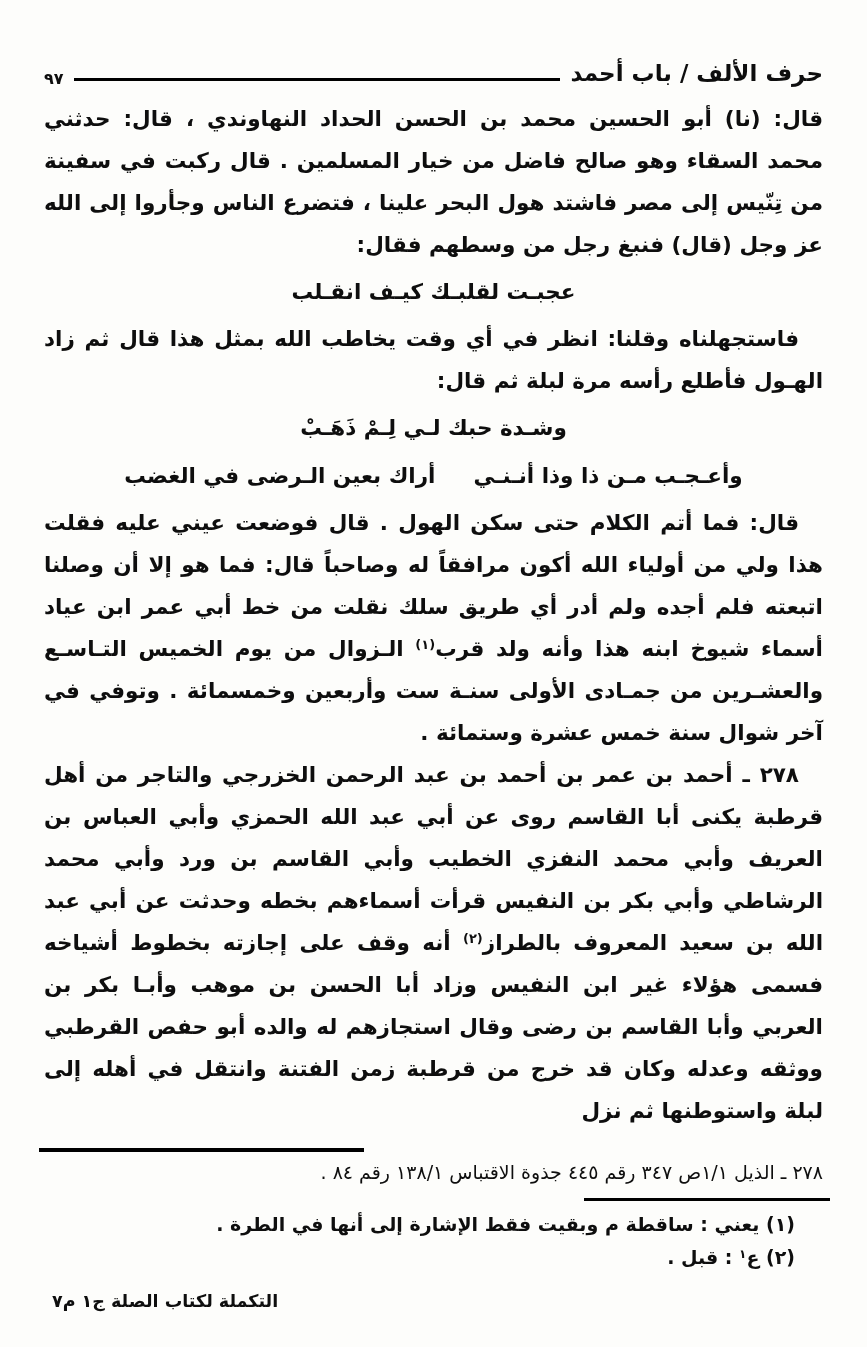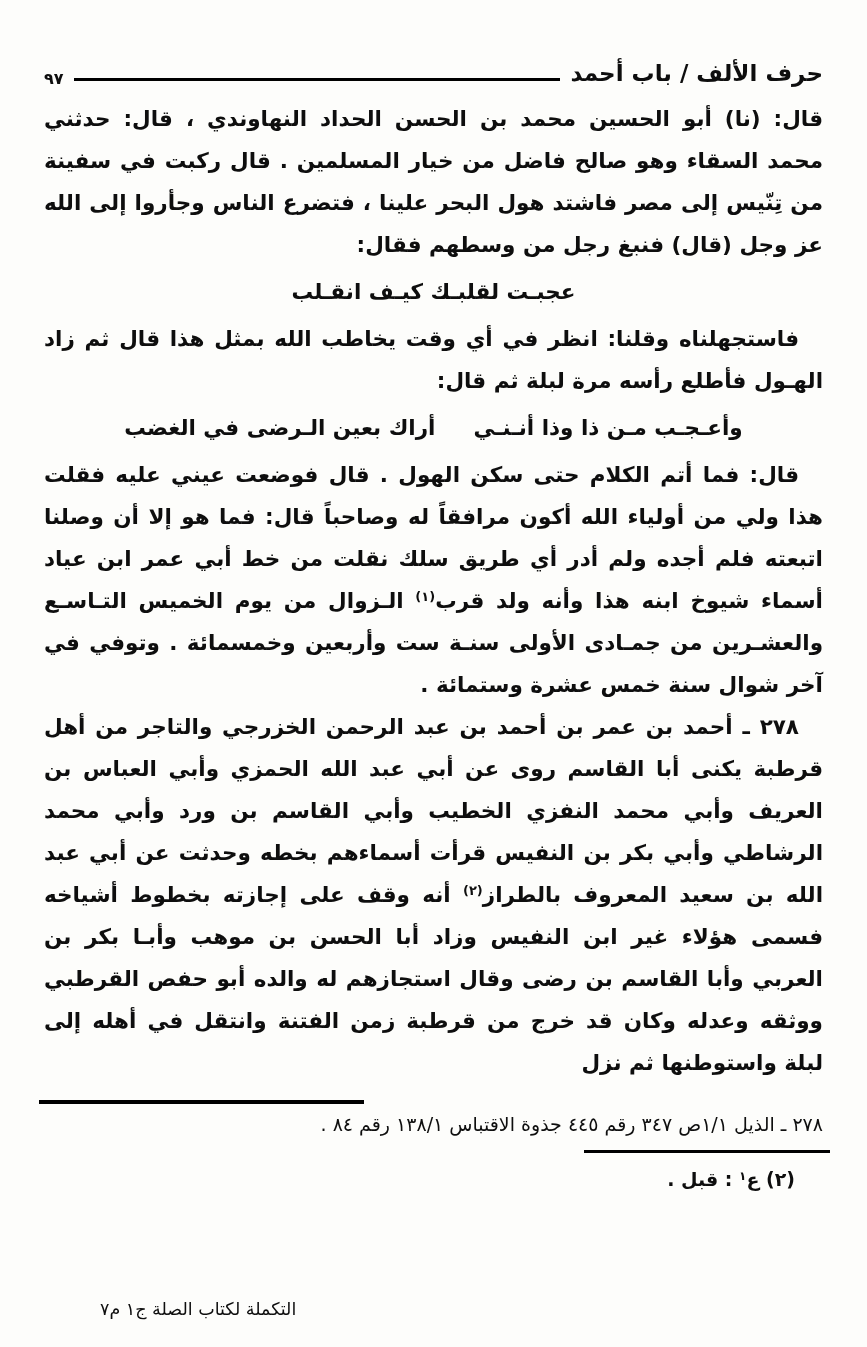--- a/index.html
+++ b/index.html
@@ -100,25 +100,24 @@
   }
   .footnotes p { margin: 0; }
   .fn-sup {
     font-size: 12px;
     vertical-align: 6px;
   }
   
   .book-footer {
     position: absolute;
     left: 52px;
-    bottom: 28px;
+    bottom: 36px;
     font-size: 17.5px;
-    font-weight: normal;
+    font-weight: bold;
     white-space: nowrap;
-    margin-left: 48px;
   }
 </style>
 </head>
 <body>
 
 <div class="page">
 
   <header class="page-header">
     <h1 class="chapter-title">حرف الألف / باب أحمد</h1>
     <span class="header-rule"></span>
@@ -126,39 +125,41 @@
   </header>
 
   <main class="body-text">
 
     <p class="para">قال: (نا) أبو الحسين محمد بن الحسن الحداد النهاوندي ، قال: حدثني محمد السقاء وهو صالح فاضل من خيار المسلمين . قال ركبت في سفينة من تِنّيس إلى مصر فاشتد هول البحر علينا ، فتضرع الناس وجأروا إلى الله عز وجل (قال) فنبغ رجل من وسطهم فقال:</p>
 
     <div class="verse">عجبـت لقلبـك كيـف انقـلب</div>
 
     <p class="para indent">فاستجهلناه وقلنا: انظر في أي وقت يخاطب الله بمثل هذا قال ثم زاد الهـول فأطلع رأسه مرة لبلة ثم قال:</p>
 
+    <div class="verse">وشـدة حبك لـي لِـمْ ذَهَـبْ</div>
 
 
     <div class="verse verse-pair">
       <span>وأعـجـب مـن ذا وذا أنـنـي</span>
       <span>أراك بعين الـرضى في الغضب</span>
     </div>
 
     <p class="para indent"><span>قال: فما أتم الكلام حتى سكن الهول . قال فوضعت عيني عليه فقلت هذا ولي من أولياء الله أكون مرافقاً له وصاحباً قال: فما هو إلا أن وصلنا اتبعته فلم أجده ولم أدر أي طريق سلك نقلت من خط أبي عمر ابن عياد أسماء شيوخ ابنه هذا وأنه ولد قرب</span><sup class="fn-ref">(١)</sup><span> الـزوال من يوم الخميس التـاسـع والعشـرين من جمـادى الأولى سنـة ست وأربعين وخمسمائة . وتوفي في آخر شوال سنة خمس عشرة وستمائة .</span></p>
 
     <p class="para indent"><span>٢٧٨ ـ أحمد بن عمر بن أحمد بن عبد الرحمن الخزرجي والتاجر من أهل قرطبة يكنى أبا القاسم روى عن أبي عبد الله الحمزي وأبي العباس بن العريف وأبي محمد النفزي الخطيب وأبي القاسم بن ورد وأبي محمد الرشاطي وأبي بكر بن النفيس قرأت أسماءهم بخطه وحدثت عن أبي عبد الله بن سعيد المعروف بالطراز</span><sup class="fn-ref">(٢)</sup><span> أنه وقف على إجازته بخطوط أشياخه فسمى هؤلاء غير ابن النفيس وزاد أبا الحسن بن موهب وأبـا بكر بن العربي وأبا القاسم بن رضى وقال استجازهم له والده أبو حفص القرطبي ووثقه وعدله وكان قد خرج من قرطبة زمن الفتنة وانتقل في أهله إلى لبلة واستوطنها ثم نزل</span></p>
 
   </main>
 
   <div class="source-sep"></div>
 
   <div class="source-note">٢٧٨ ـ الذيل ١/١ص ٣٤٧ رقم ٤٤٥ جذوة الاقتباس ١٣٨/١ رقم ٨٤ .</div>
 
   <div class="footnote-sep"></div>
 
   <div class="footnotes">
+    <p>(١) يعني : ساقطة م وبقيت فقط الإشارة إلى أنها في الطرة .</p>
     <p><span>(٢) ع</span><sup class="fn-sup">١</sup><span> : قبل .</span></p>
 
   </div>
 
   <div class="book-footer">التكملة لكتاب الصلة ج١ م٧</div>
 
 </div>
 
 </body></html>

